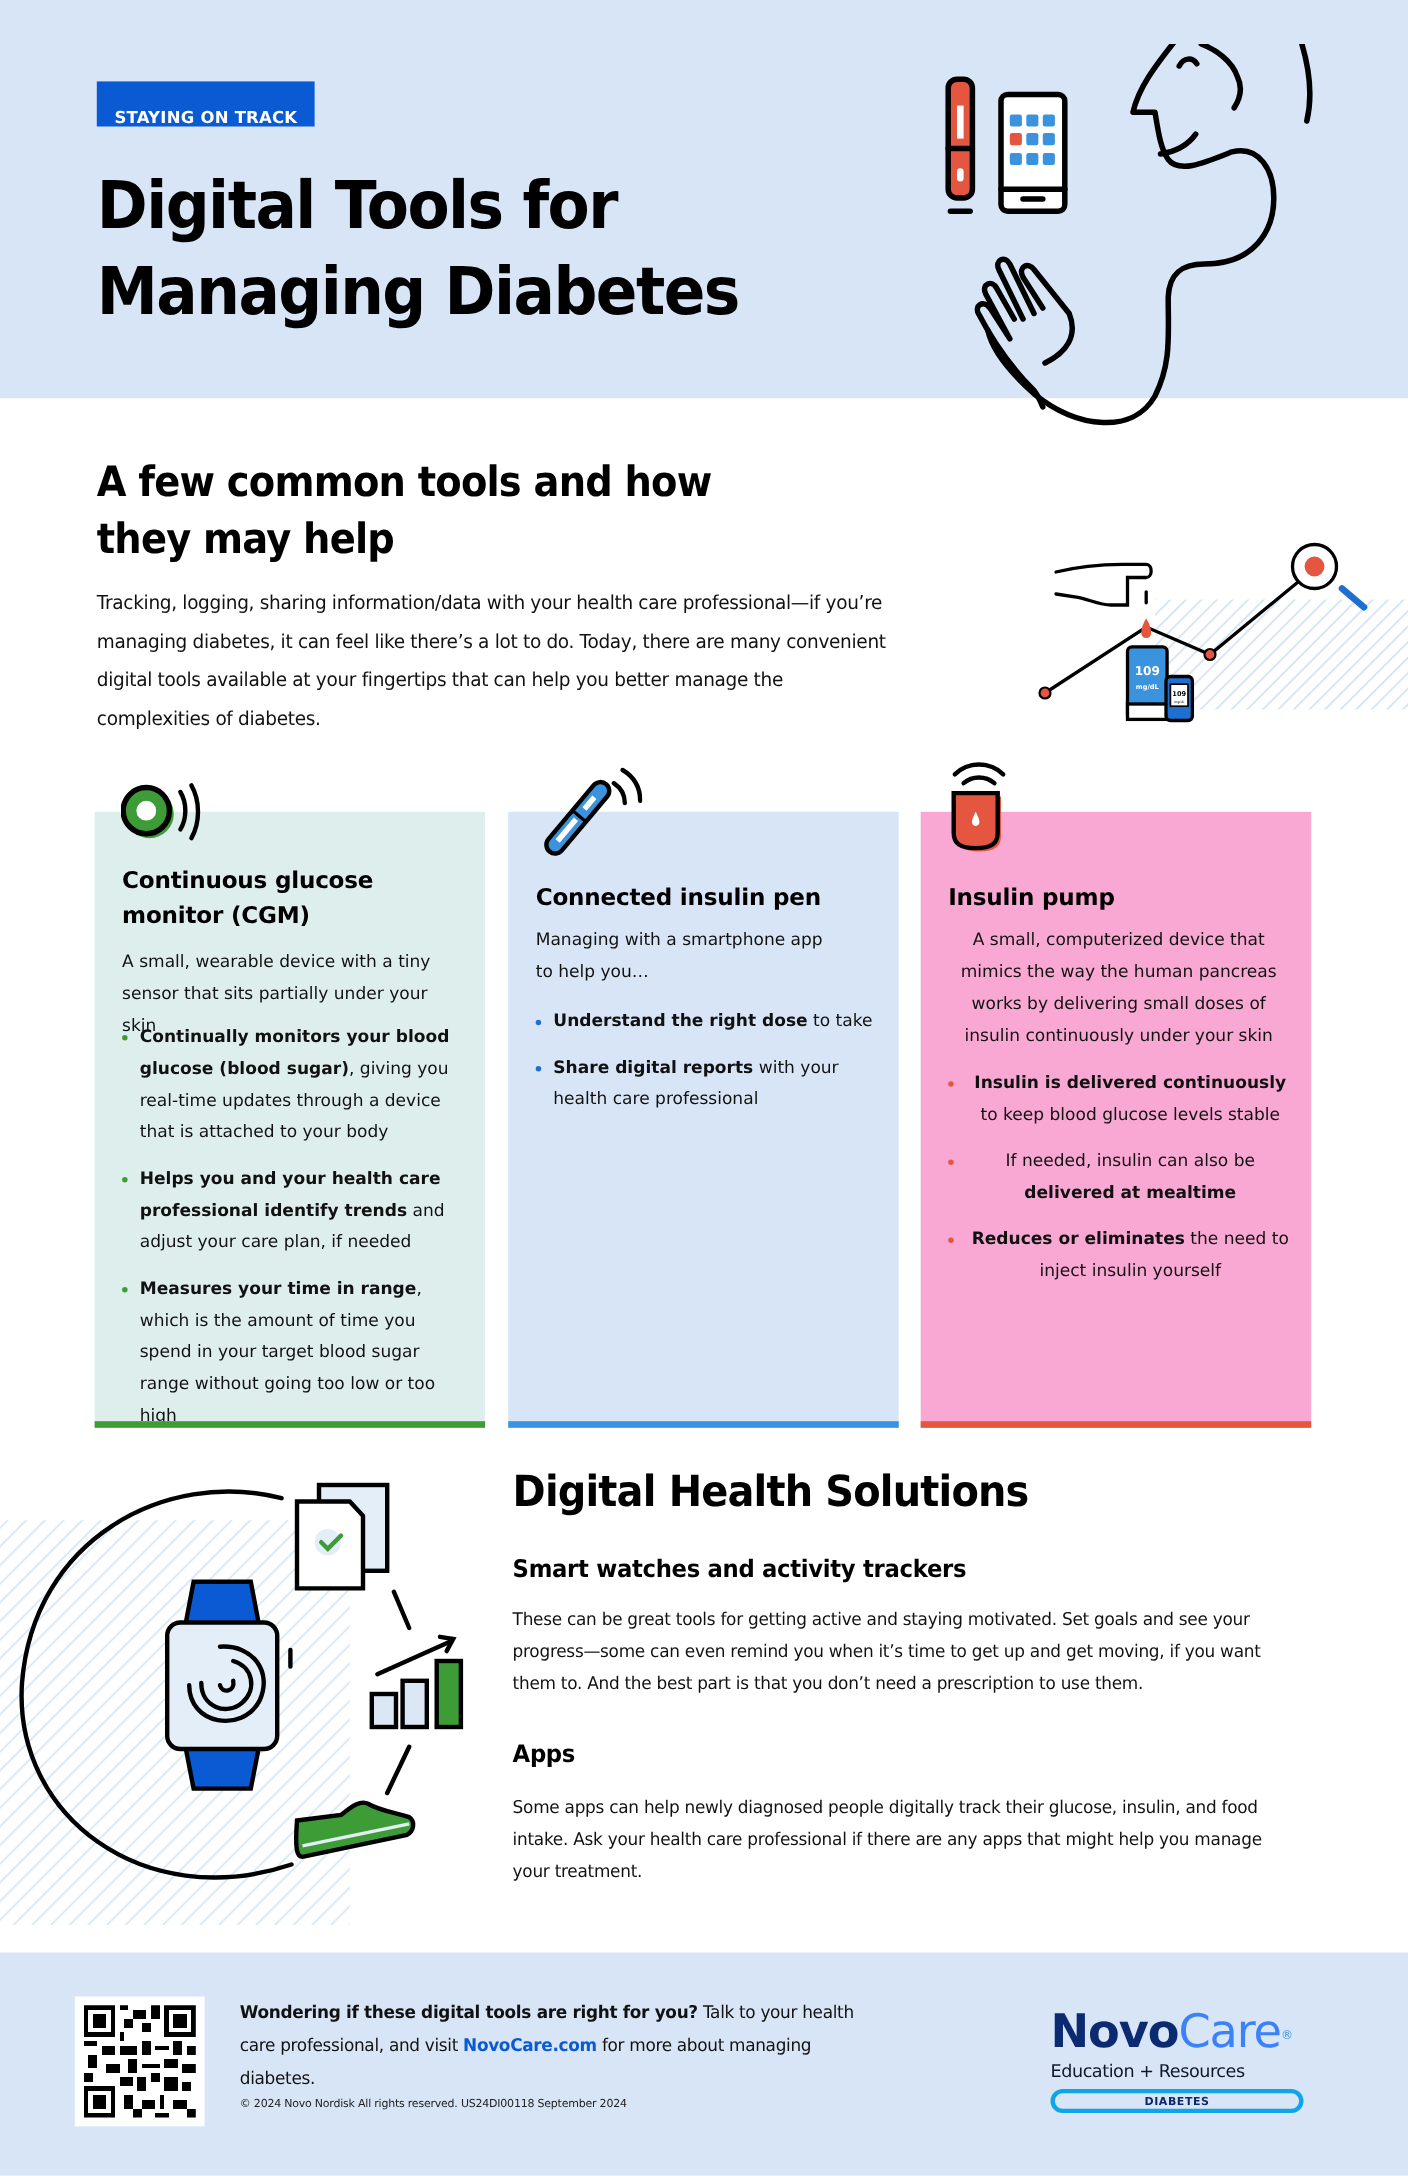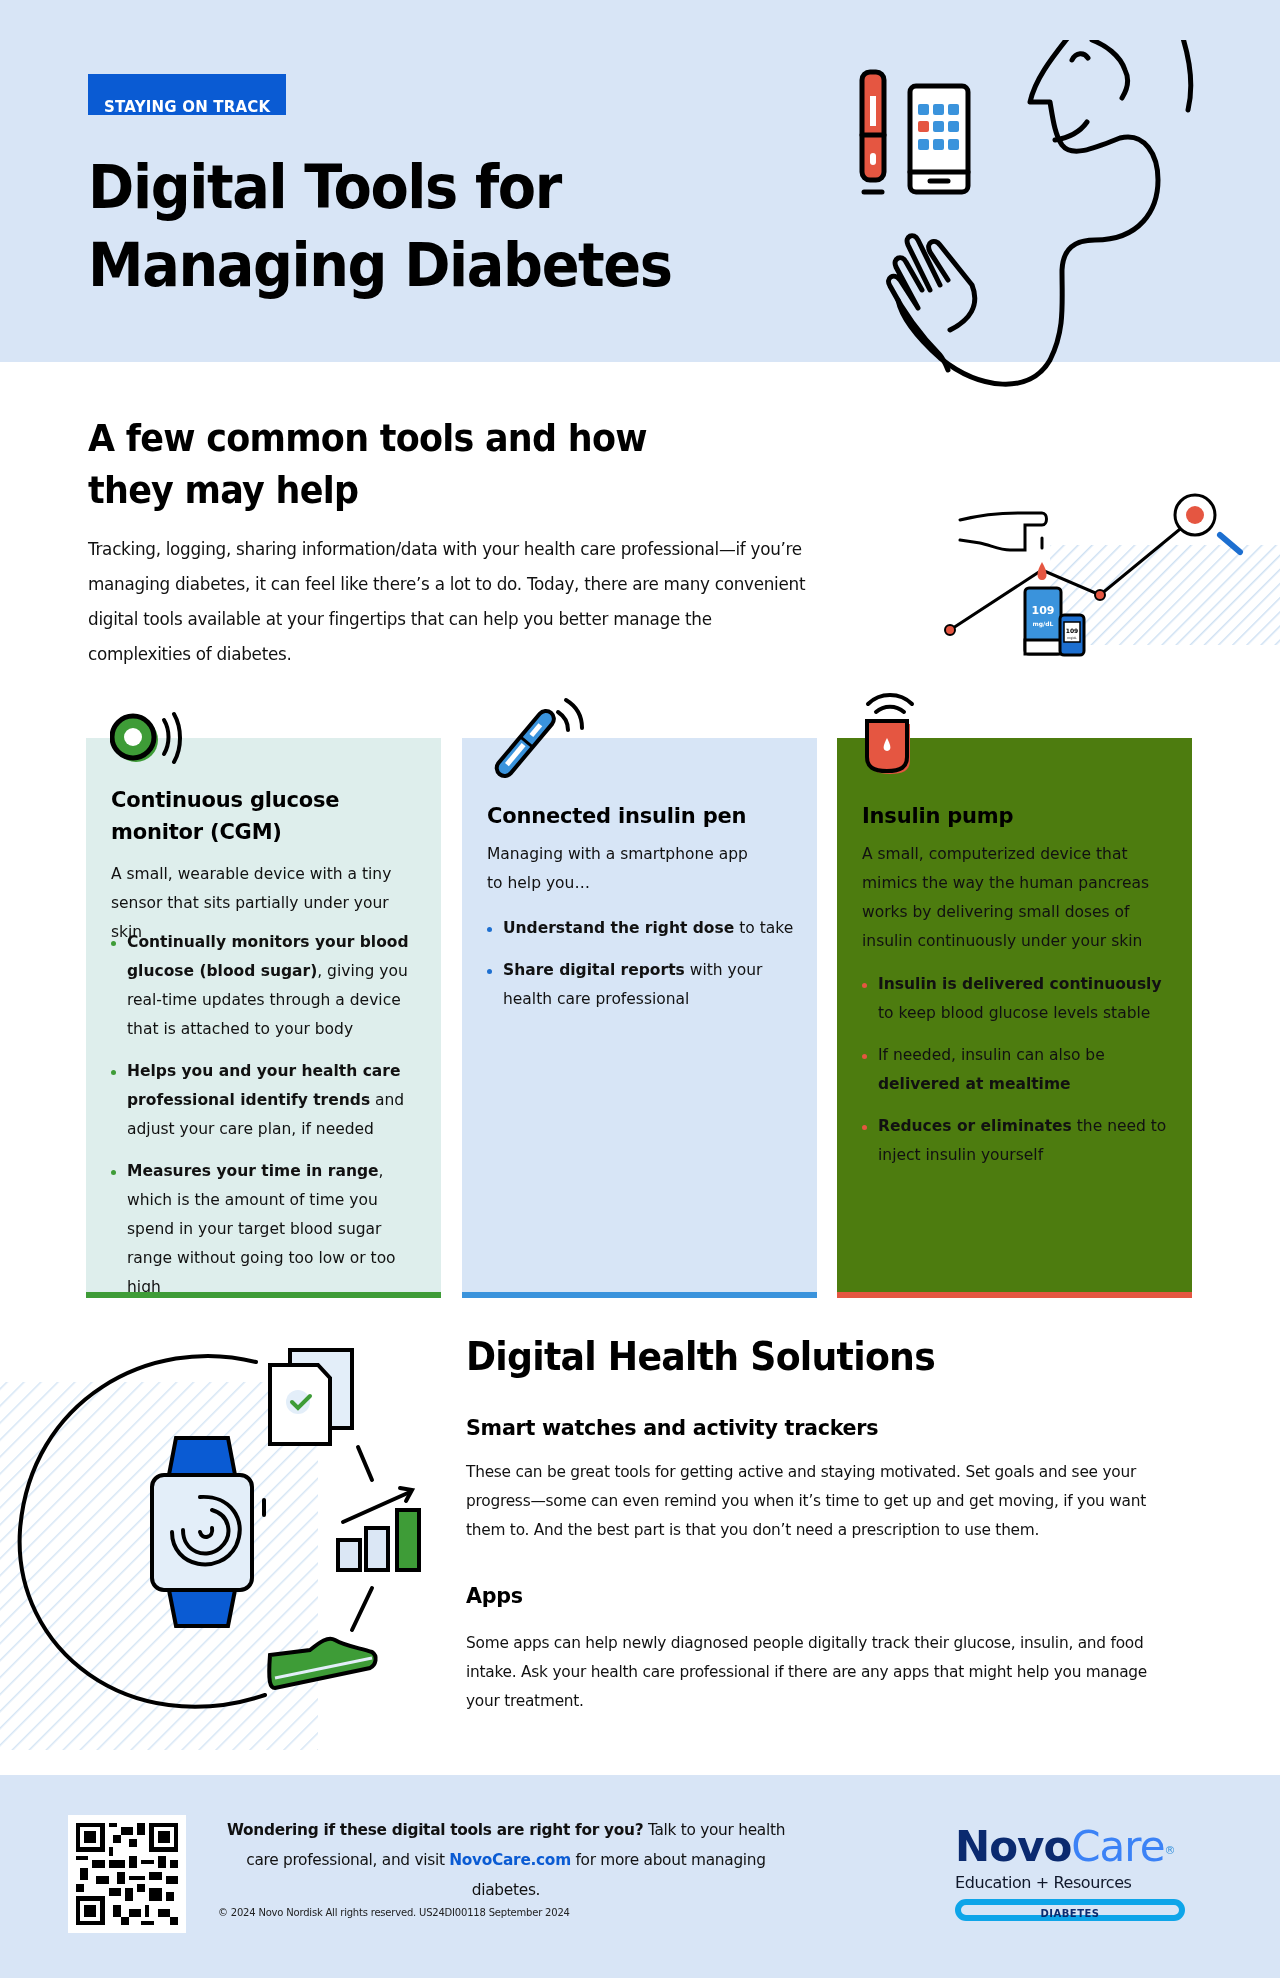--- a/index.html
+++ b/index.html
@@ -16,53 +16,53 @@
   .intro-text { position: absolute; left: 88px; top: 532px; width: 760px; font-size: 17.5px; line-height: 35px; color: #111; letter-spacing: -0.3px; transform: scaleX(0.96); transform-origin: left top; }
 
   .chart-art { position: absolute; left: 930px; top: 480px; width: 350px; height: 200px; }
 
   .card { position: absolute; top: 738px; width: 355px; height: 560px; }
   .card .bar { position: absolute; left: 0; bottom: 0; width: 100%; height: 6px; }
   .card-cgm { left: 86px; background: #deeeec; }
   .card-cgm .bar { background: #3e9c37; }
   .card-pen { left: 462px; background: #d7e5f6; }
   .card-pen .bar { background: #3a93dc; }
-  .card-pump { left: 837px; background: #4d7c0f; }
+  .card-pump { left: 837px; background: #f9a8d4; text-align: center; }
   .card-pump .bar { background: #e55641; }
   .card h3 { position: absolute; left: 25px; font-weight: bold; font-size: 21px; line-height: 32px; color: #000; letter-spacing: -0.2px; }
   .card .desc { position: absolute; left: 25px; width: 310px; font-size: 15.5px; line-height: 29px; color: #111; }
   .card ul { position: absolute; left: 25px; width: 315px; list-style: none; }
   .card li { position: relative; padding-left: 16px; font-size: 15.5px; line-height: 29px; margin-bottom: 13px; color: #111; }
   .card li::before { content: ""; position: absolute; left: 0; top: 13px; width: 5px; height: 5px; border-radius: 50%; }
   .card-cgm li::before { background: #3e9c37; }
   .card-pen li::before { background: #1d6fd0; }
   .card-pump li::before { background: #e55641; }
   .card b { font-weight: bold; }
 
   .card-icon { position: absolute; }
 
   .dhs-art { position: absolute; left: 0; top: 1320px; width: 450px; height: 440px; }
   .dhs-title { position: absolute; left: 466px; top: 1330px; font-weight: bold; font-size: 39px; line-height: 54px; letter-spacing: -0.8px; color: #000; transform: scaleX(0.93); transform-origin: left top; }
   .dhs-sub { position: absolute; left: 466px; font-weight: bold; font-size: 22px; line-height: 32px; color: #000; letter-spacing: -0.3px; transform: scaleX(0.94); transform-origin: left top; }
   .dhs-text { position: absolute; left: 466px; width: 740px; font-size: 16px; line-height: 29px; color: #111; letter-spacing: -0.25px; transform: scaleX(0.96); transform-origin: left top; }
 
-  .footer { position: absolute; left: 0; top: 1775px; width: 1280px; height: 203px; background: #d8e5f6; text-align: center; }
+  .footer { position: absolute; left: 0; top: 1775px; width: 1280px; height: 203px; background: #d8e5f6; }
   .qr { position: absolute; left: 68px; top: 40px; width: 118px; height: 118px; background: #fff; padding: 8px; }
   .footer-text { position: absolute; left: 218px; top: 40px; width: 600px; font-size: 16px; line-height: 30px; color: #111; letter-spacing: -0.3px; transform: scaleX(0.96); transform-origin: left top; }
   .footer-text b { font-weight: bold; }
   .footer-text .link { color: #0a5bd3; font-weight: bold; }
   .copyright { position: absolute; left: 218px; top: 132px; font-size: 10px; color: #222; letter-spacing: -0.2px; }
 
   .logo { position: absolute; left: 955px; top: 1825px; width: 240px; }
   .logo-main { font-size: 42px; line-height: 44px; letter-spacing: -1px; }
   .logo-main .novo { color: #0b2a6f; font-weight: bold; }
   .logo-main .care { color: #3b82f6; font-weight: normal; }
   .logo-main sup { font-size: 11px; color: #3a93dc; vertical-align: top; position: relative; top: 4px; }
   .logo-sub { font-size: 16px; color: #0f172a; line-height: 24px; letter-spacing: -0.4px; margin-top: 2px; }
-  .logo-pill { margin-top: 4px; width: 230px; height: 22px; border: 6px solid #0ea5e9; border-radius: 12px; text-align: center; font-size: 10px; font-weight: bold; color: #0b2a6f; line-height: 18px; letter-spacing: 0.5px; }
+  .logo-pill { margin-top: 4px; width: 230px; height: 22px; border: 4px solid #0ea5e9; border-radius: 12px; text-align: center; font-size: 10px; font-weight: bold; color: #0b2a6f; line-height: 18px; letter-spacing: 0.5px; }
 </style>
 </head>
 <body>
 
 <div class="hero"></div>
 <div class="badge">STAYING ON TRACK</div>
 <div class="hero-title">
   <div>Digital Tools for</div>
   <div>Managing Diabetes</div>
 </div>

